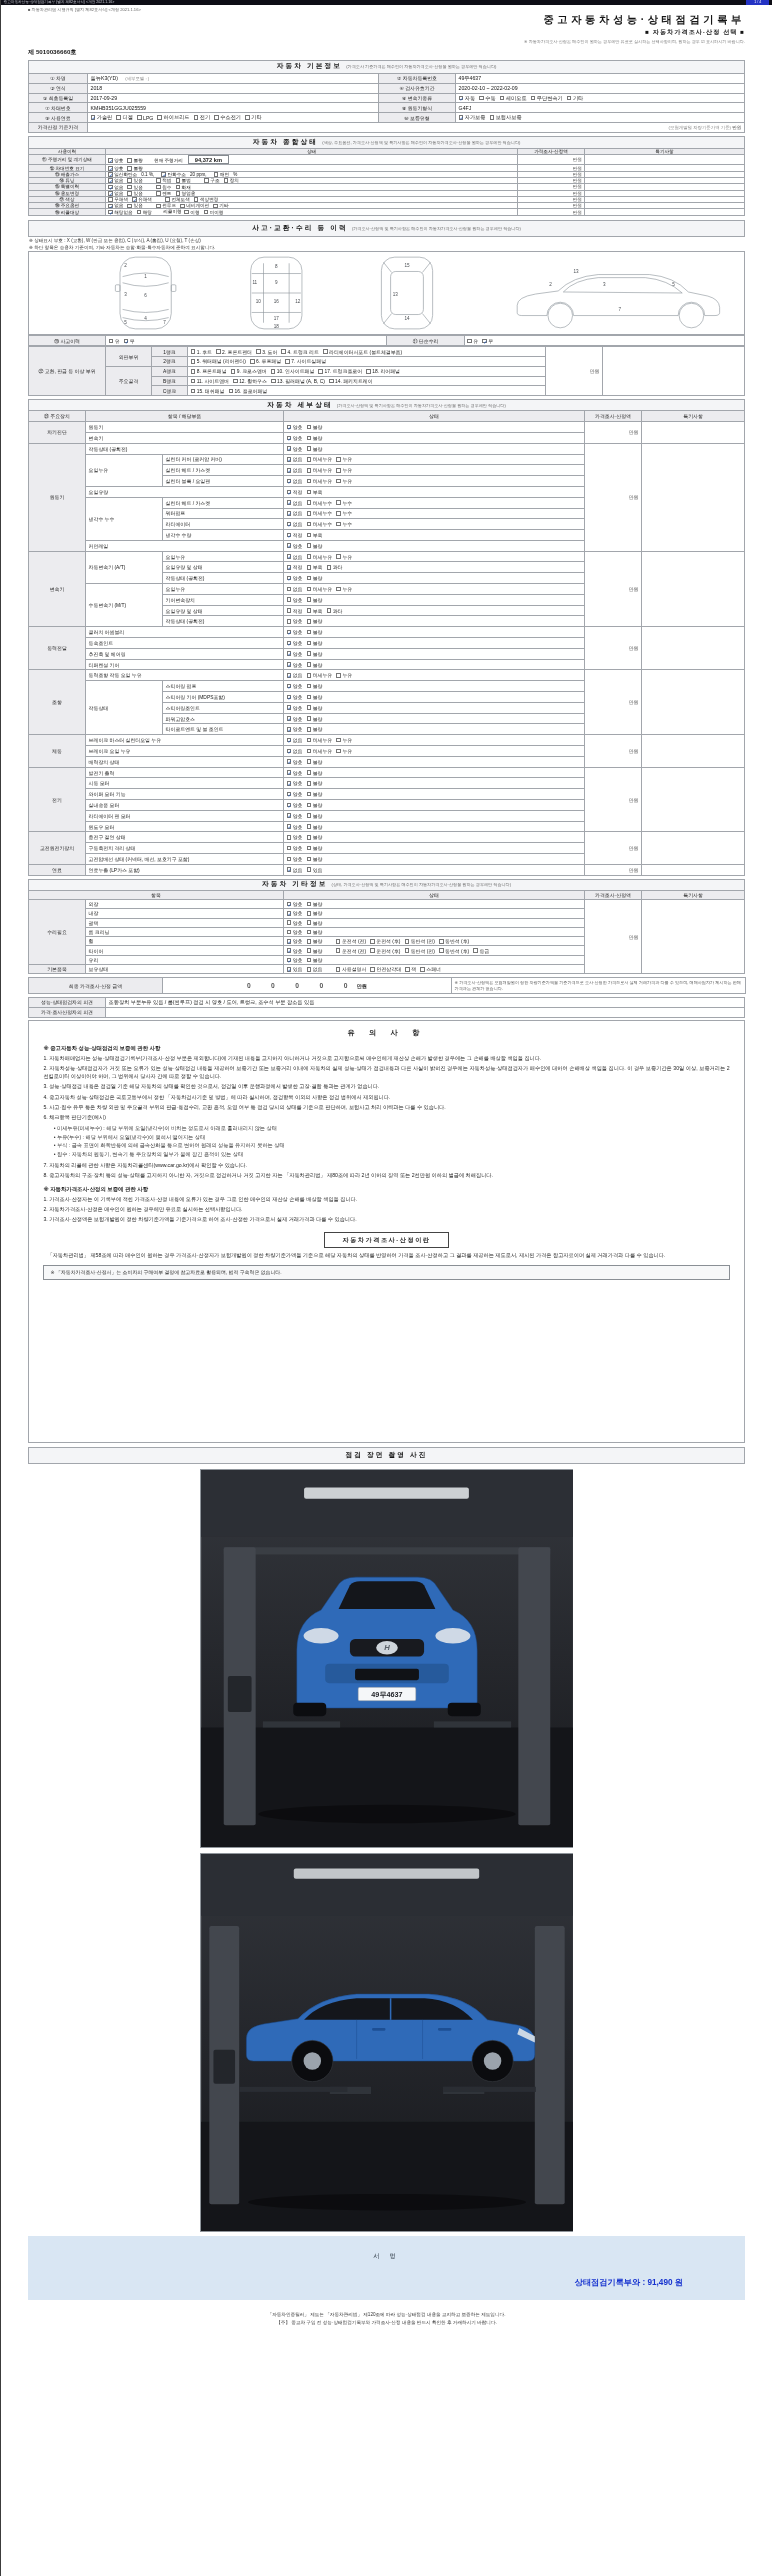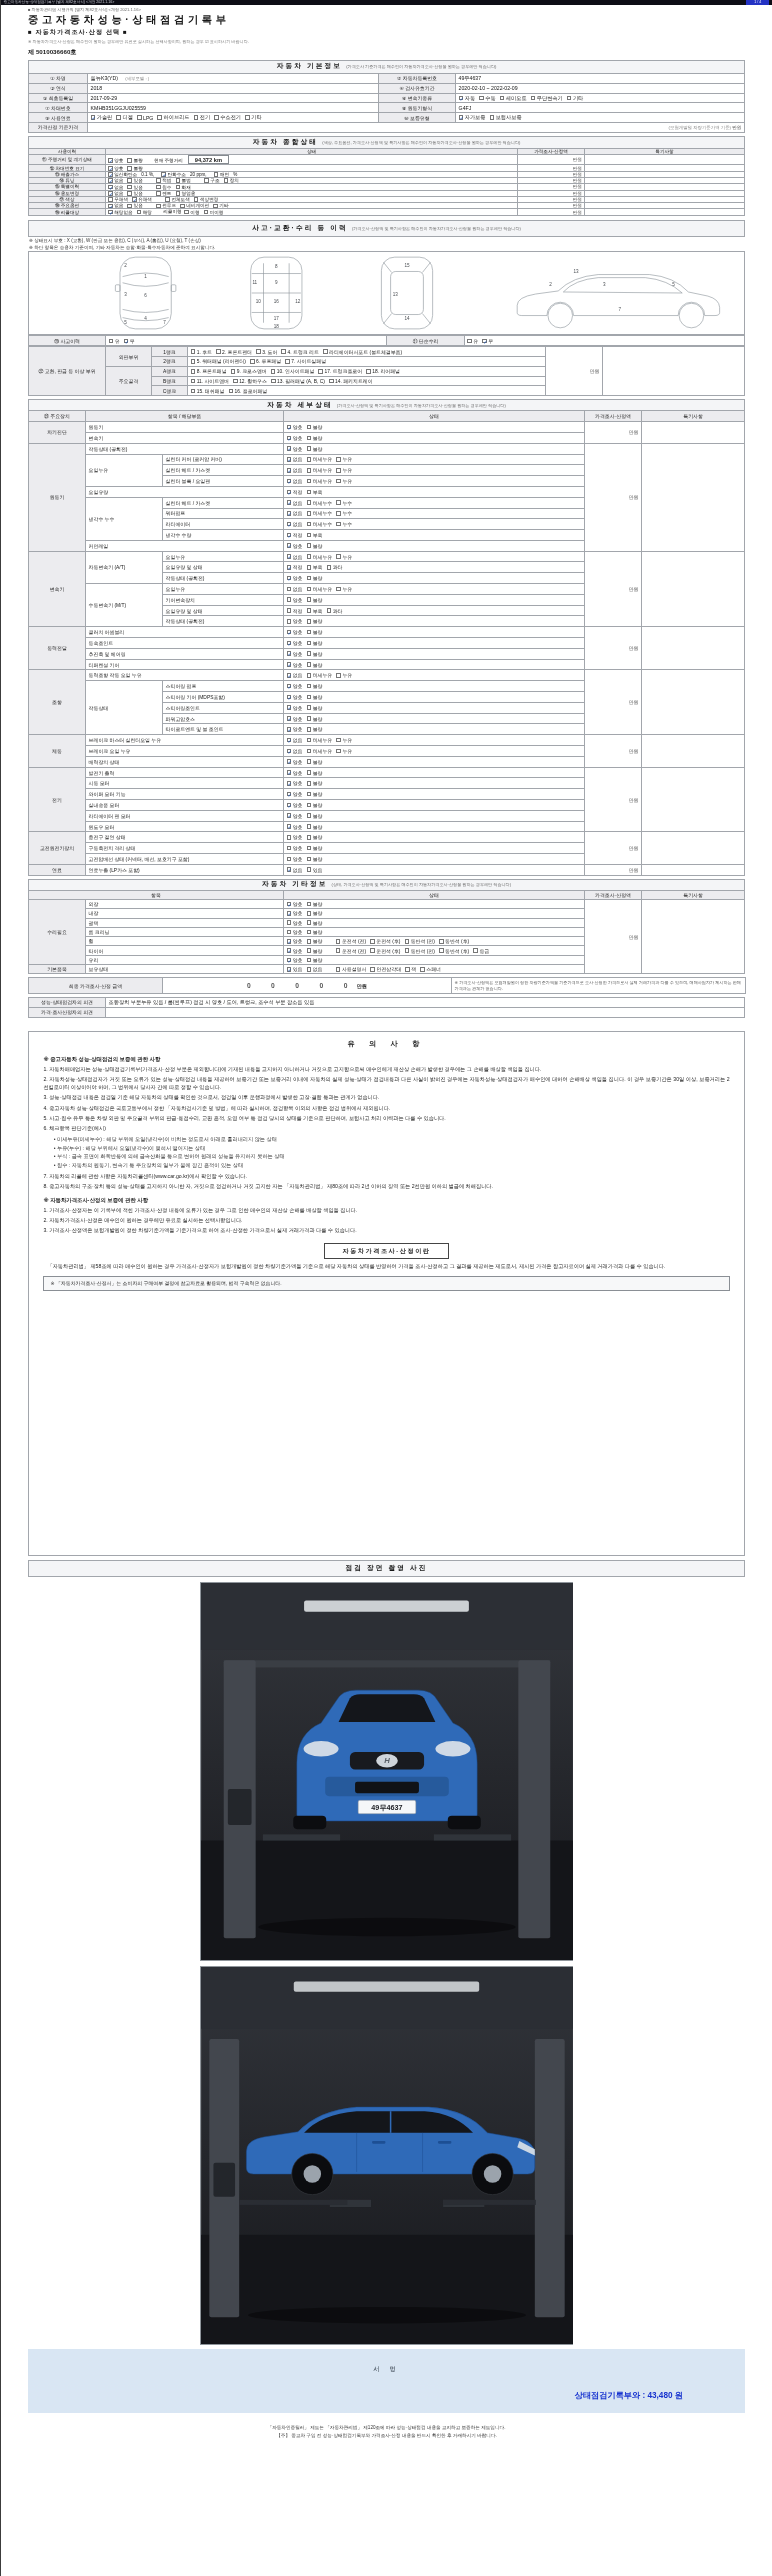--- a/index.html
+++ b/index.html
@@ -3,21 +3,21 @@
 <meta charset="utf-8">
 <style>
 *{box-sizing:border-box}
 html,body{margin:0;padding:0}
 body{width:773px;height:2576px;background:#ffffff;font-family:"Liberation Sans","DejaVu Sans",sans-serif;color:#161616;position:relative;overflow:hidden}
 .page{position:absolute;top:0;left:0;width:773px;height:2576px;border-left:0.5px solid #3c3c3c;border-right:0.5px solid #3c3c3c;overflow:hidden;background:#fff}
 .topbar{height:5.2px;background:#0d0d15;color:#c9ccd6;font-size:3.6px;display:flex;justify-content:space-between;align-items:center;padding:0 2.6px;line-height:5.2px}
 .topbar .tbr{background:#2433c4;color:#fff;padding:0 8.2px;height:5.2px}
 .content{width:717px;margin:0 auto}
 .form-ref{font-size:4.1px;color:#666;margin:2.1px 0 0}
-.hdr{text-align:left;padding:0.5px 0 1px}
+.hdr{text-align:right;padding:0.5px 0 1px}
 .htitle{font-size:10.3px;font-weight:bold;letter-spacing:3.6px}
 .hsub{font-size:6.2px;font-weight:bold;margin-top:1.5px;letter-spacing:1px}
 .hnote{font-size:4.1px;color:#777;margin-top:1.5px}
 .docno{font-size:6.2px;font-weight:bold;margin:3.1px 0 1px;text-align:left}
 table.ft{border-collapse:collapse;table-layout:fixed;width:100%;margin-top:3.1px}
 .ft td{border:0.5px solid #a2a6ac;padding:0.5px 2.6px;font-size:5.2px;height:9.8px;vertical-align:middle;overflow:hidden}
 .ft td.l{background:#ececef;text-align:center;font-size:4.9px}
 .ft td.c{text-align:center}
 .ft td.st{background:#f4f5f7;text-align:center;height:13px}
 .st .tb,.sthdr .tb{font-weight:bold;font-size:6.7px;letter-spacing:2.1px}
@@ -36,21 +36,21 @@
 #sec-accident .ft{margin-top:0}
 #sec-accident .ft td{font-size:4.9px}
 .sthdr{border:0.5px solid #a2a6ac;background:#f4f5f7;text-align:center;padding:2.6px 0;margin-top:4.1px}
 .accnote{font-size:4.6px;color:#333;margin:1.5px 1px 0}
 .diagram{border:0.5px solid #a2a6ac;margin-top:1.5px;background:#fff}
 .diagram svg{display:block}
 #sec-final td{height:15.5px}
 .zeros{font-size:6.7px;font-weight:bold;letter-spacing:9.3px;color:#555}
 .unit{font-size:5.2px;font-weight:bold}
 td.tiny{font-size:4.1px;color:#555;line-height:1.3}
-.notice{border:0.5px solid #a2a6ac;margin-top:13px;height:525px;padding:5.2px 14.4px;font-size:5.2px;line-height:1.5;color:#222;overflow:hidden}
+.notice{border:0.5px solid #a2a6ac;margin-top:2px;height:423px;padding:5.2px 14.4px;font-size:5.2px;line-height:1.5;color:#222;overflow:hidden}
 .ntitle{text-align:center;font-weight:bold;font-size:7.2px;letter-spacing:6.2px;margin:2.1px 0 5.2px}
 .nsub{font-weight:bold;margin:5.2px 0 2.1px;font-size:5.4px}
 .nitem{margin:2.6px 0;text-align:justify}
 .nsubitem{margin:1px 0 1px 10.3px;color:#333}
 .nboxwrap{text-align:center;margin:8.2px 0 3.1px}
 .nbox{display:inline-block;border:0.8px solid #444;padding:2.1px 17.5px;font-weight:bold;font-size:6.2px;letter-spacing:1.5px}
 .nboxtext{margin:4.1px 4.1px;text-align:justify}
 .nfinal{border:0.5px solid #8a8f95;background:#f7f8f9;padding:3.1px 6.2px;margin-top:5.2px;font-size:4.9px}
 .photitle{letter-spacing:4.1px}
 .photo{width:373px;margin:5.2px auto 0;border:0.5px solid #8f959b;font-size:0}
@@ -1307,21 +1307,21 @@
               <circle cx="146" cy="162" r="40" fill="#0b0c0f" stroke="#3c4046"></circle>
               <circle cx="146" cy="162" r="17" fill="#9ba3ac"></circle>
               <circle cx="496" cy="162" r="40" fill="#0b0c0f" stroke="#3c4046"></circle>
               <circle cx="496" cy="162" r="17" fill="#9ba3ac"></circle>
             </g>
           </svg></div>
       </div>
 
     <div class="signband">
       <div class="signlabel">서 명</div>
-      <div class="fee"><span>상태점검기록부와 :</span> <span class="feeval">43,480 원</span></div>
+      <div class="fee"><span>상태점검기록부와 :</span> <span class="feeval">91,490 원</span></div>
     </div>
     <div class="footer">
       <div>「자동차인증딜러」 제도는 「자동차관리법」 제120조에 따라 성능·상태점검 내용을 고지하고 보증하는 제도입니다.</div>
       <div>【주】 중고차 구입 전 성능·상태점검기록부와 가격조사·산정 내용을 반드시 확인한 후 거래하시기 바랍니다.</div>
     </div>
   </div>
 </div>
 
 
 </body></html>

